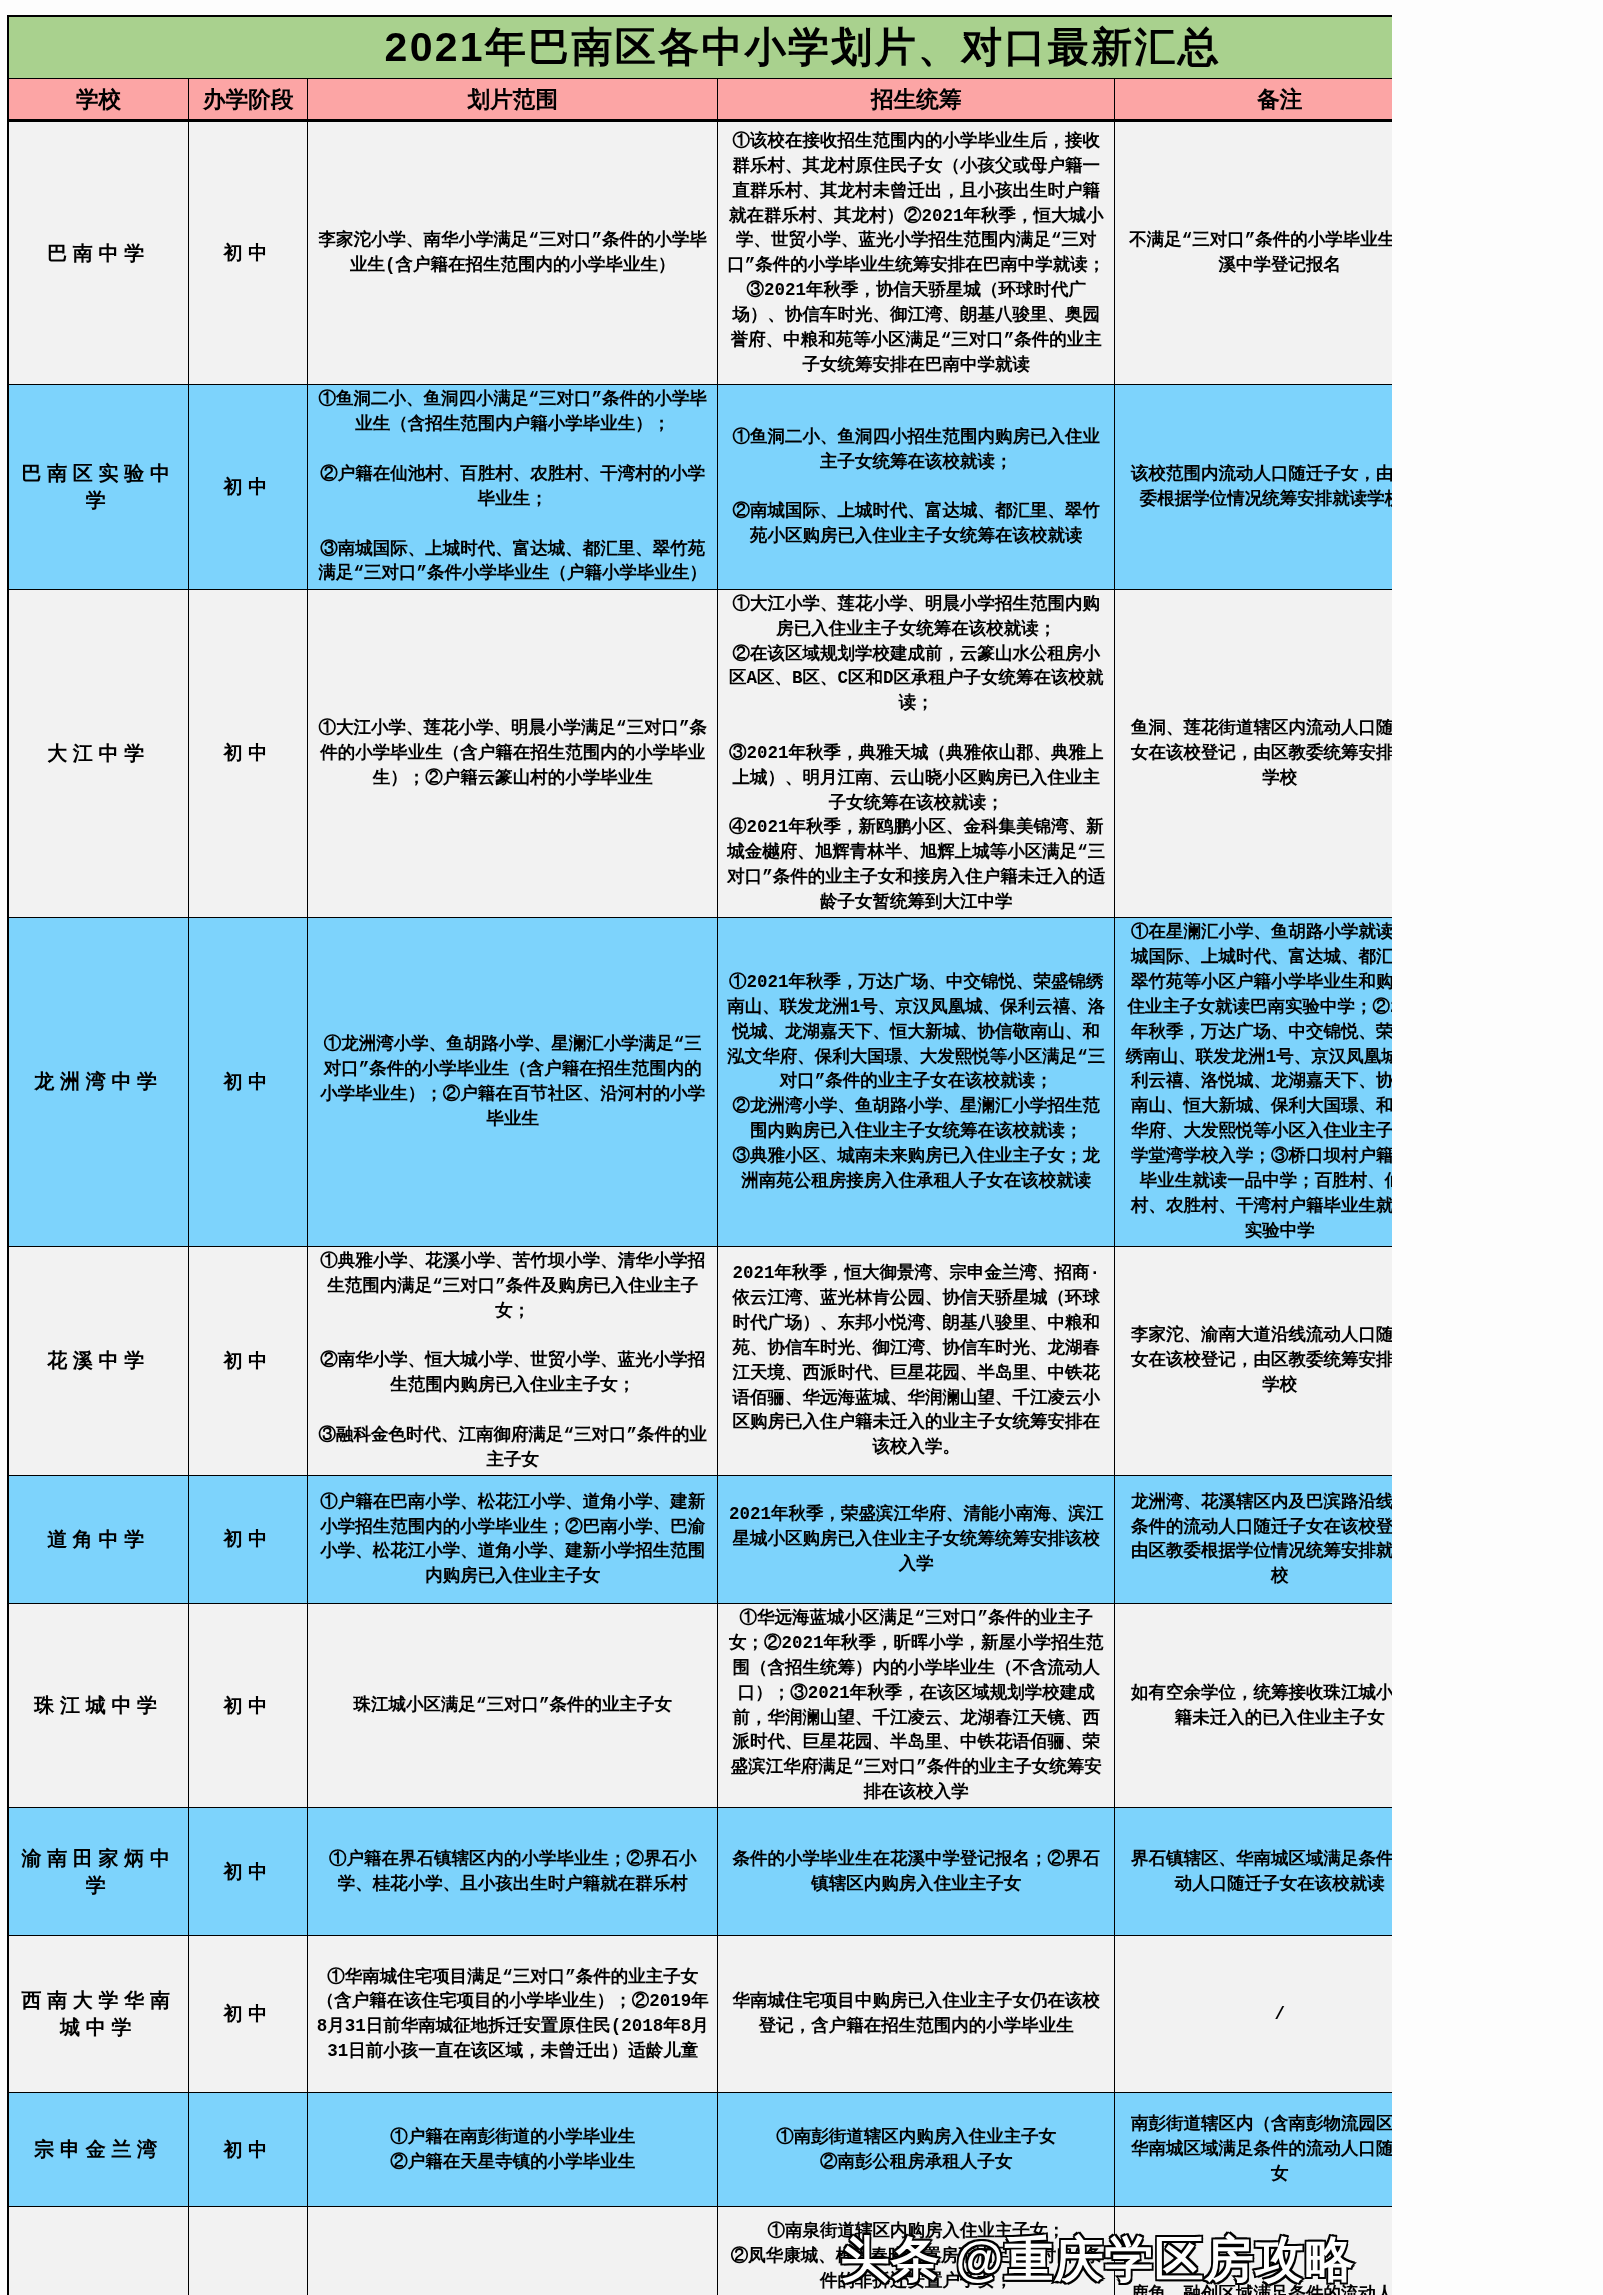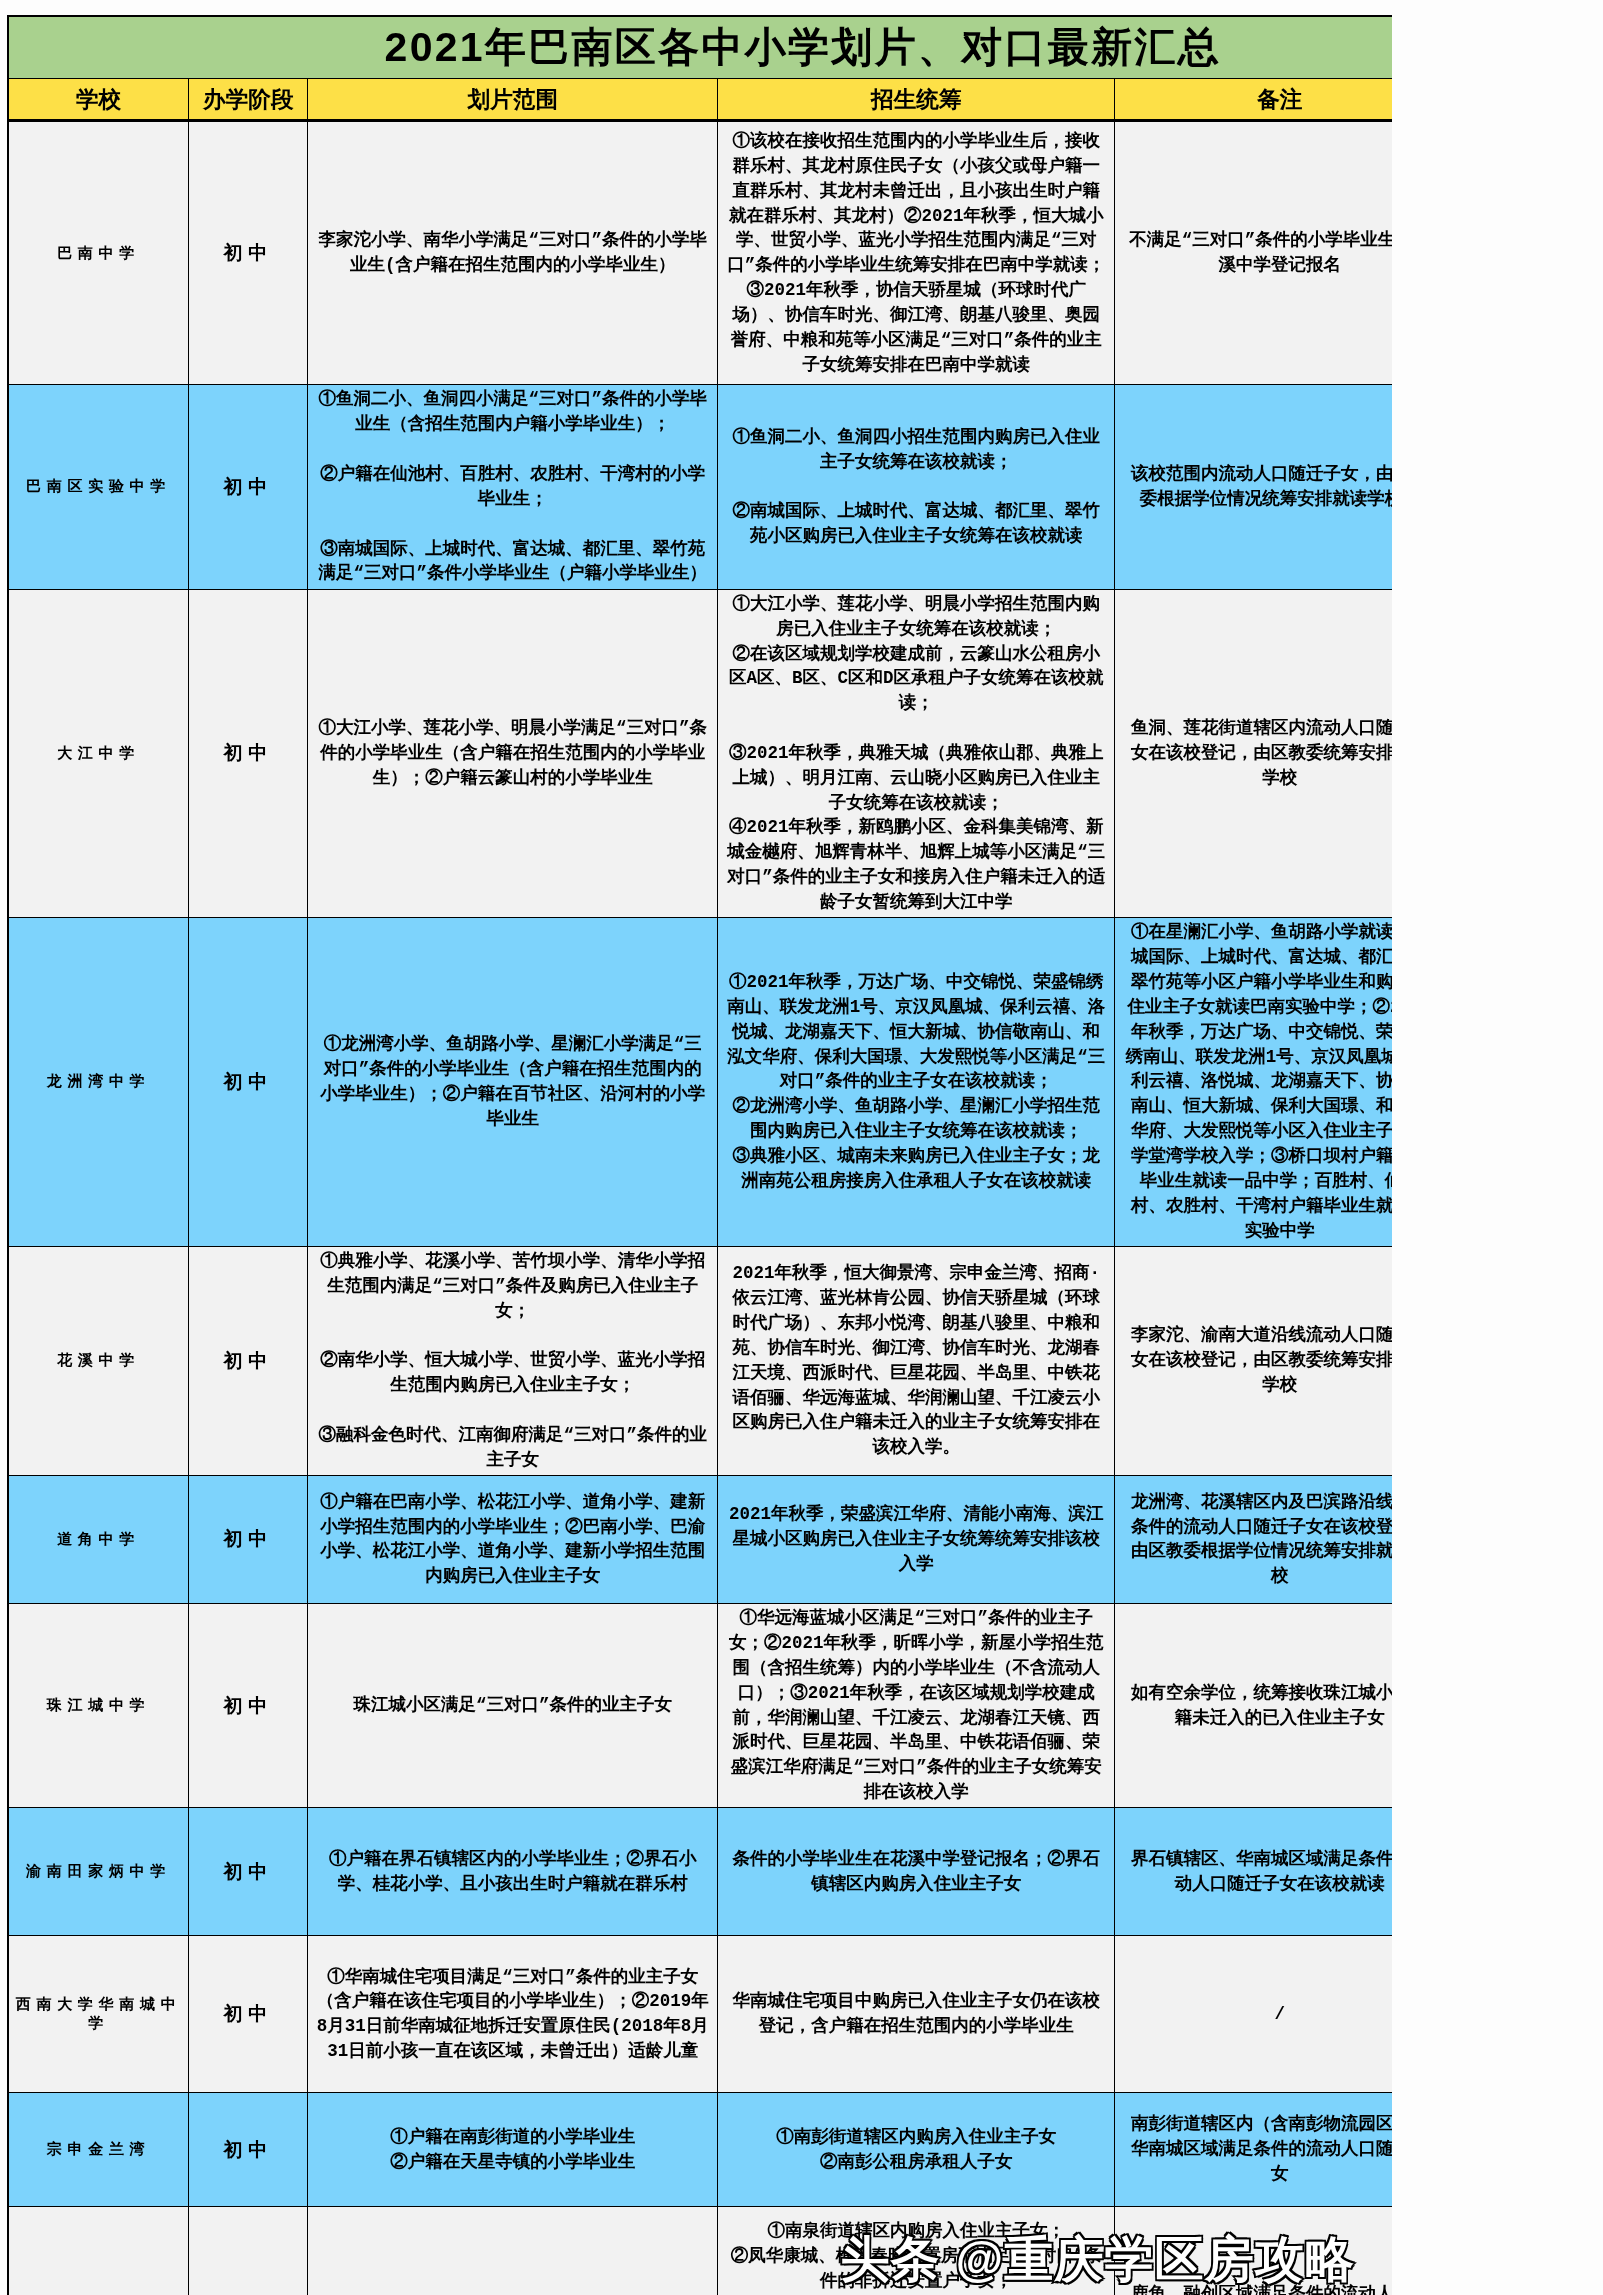--- a/index.html
+++ b/index.html
@@ -35,30 +35,30 @@
   .title-cell{
     background:#a9d18e;
     height:63px;
     font-size:41px;
     font-weight:900;
     letter-spacing:2.3px;
     border:2.3px solid #000;
     border-bottom:1.1px solid #000;
   }
   tr.head th{
-    background:#fde047;
+    background:#fca5a5;
     height:42px;
     font-size:22.6px;
     font-weight:900;
     border-bottom:3.4px solid #000;
   }
   tr.gray td{background:#f2f2f2;}
   tr.blue td{background:#7dd3fc;}
 
-  td.school{font-size:15px;letter-spacing:5.7px;padding:0 4px;}
+  td.school{font-size:20px;letter-spacing:5.7px;padding:0 4px;}
   td.stage{font-size:19px;letter-spacing:5.7px;}
   td.body-text{
     font-size:17.5px;
     line-height:1.42;
     padding:2.3px 8px;
     white-space:pre-line;
     font-family:Liberation Mono, monospace;
   }
   td.tight{font-size:19px;}
 

